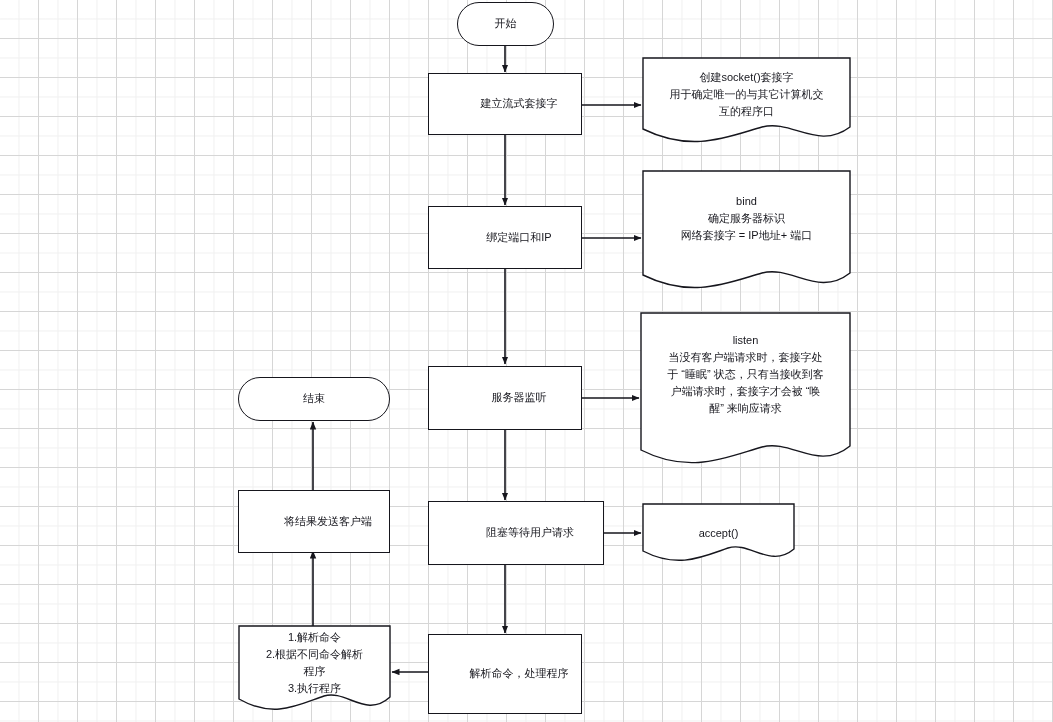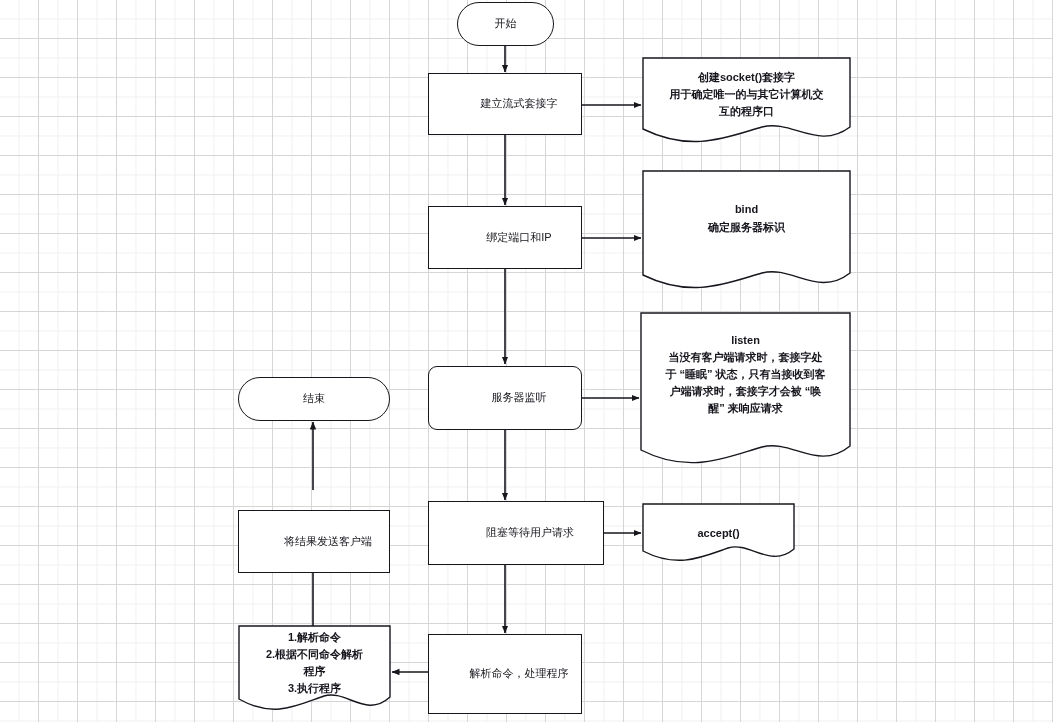--- a/index.html
+++ b/index.html
@@ -52,21 +52,20 @@
     top: 0;
     width: 100%;
     height: 100%;
   }
   .doc .doc-text {
     position: relative;
     z-index: 2;
     padding: 0 24px;
     width: 100%;
     box-sizing: border-box;
-    font-weight: bold;
   }
   .doc-line { display: block; }
   .conn {
     position: absolute;
     left: 0;
     top: 0;
     width: 1053px;
     height: 722px;
     pointer-events: none;
   }
@@ -115,33 +114,33 @@
   </div>
 
   <div class="node proc" style="left:428px; top:73px; width:154px; height:62px;">
     <span>建立流式套接字</span>
   </div>
 
   <div class="node proc" style="left:428px; top:206px; width:154px; height:63px;">
     <span>绑定端口和IP</span>
   </div>
 
-  <div class="node proc" style="left:428px; top:366px; width:154px; height:64px;border-radius:9px;">
+  <div class="node proc" style="left:428px; top:366px; width:154px; height:64px;">
     <span>服务器监听</span>
   </div>
 
   <div class="node proc" style="left:428px; top:501px; width:176px; height:64px;">
     <span>阻塞等待用户请求</span>
   </div>
 
   <div class="node proc" style="left:428px; top:634px; width:154px; height:80px;">
     <span>解析命令，处理程序</span>
   </div>
 
-  <div class="node proc" style="left:238px; top:510px; width:152px; height:63px;">
+  <div class="node proc" style="left:238px; top:490px; width:152px; height:63px;">
     <span>将结果发送客户端</span>
   </div>
 
   <div class="node terminal" style="left:238px; top:377px; width:152px; height:44px;">
     <span>结束</span>
   </div>
 
   <div class="node doc" style="left:642px; top:57px; width:209px; height:87px;">
     <svg class="doc-svg" viewBox="0 0 209 87" preserveAspectRatio="none">
       <path d="M1,1 L208,1 L208,70 C176,94 150,62 120,70 C85,80 50,96 1,72 Z" fill="#ffffff" stroke="#16161d" stroke-width="1.4" vector-effect="non-scaling-stroke"></path>
@@ -153,20 +152,21 @@
     </div>
   </div>
 
   <div class="node doc" style="left:642px; top:170px; width:209px; height:123px;justify-content:center;">
     <svg class="doc-svg" viewBox="0 0 209 123" preserveAspectRatio="none">
       <path d="M1,1 L208,1 L208,103 C176,128 150,95 120,103 C85,113 50,129 1,105 Z" fill="#ffffff" stroke="#16161d" stroke-width="1.4" vector-effect="non-scaling-stroke"></path>
     </svg>
     <div class="doc-text" style="margin-bottom:26px;">
       <span class="doc-line">bind</span>
       <span class="doc-line">确定服务器标识</span>
+      <span class="doc-line">网络套接字 = IP地址+ 端口</span>
     </div>
   </div>
 
   <div class="node doc" style="left:640px; top:312px; width:211px; height:157px;">
     <svg class="doc-svg" viewBox="0 0 211 157" preserveAspectRatio="none">
       <path d="M1,1 L210,1 L210,134 C178,160 152,127 122,135 C87,145 50,163 1,138 Z" fill="#ffffff" stroke="#16161d" stroke-width="1.4" vector-effect="non-scaling-stroke"></path>
     </svg>
     <div class="doc-text" style="margin-bottom:32px;">
       <span class="doc-line">listen</span>
       <span class="doc-line">当没有客户端请求时，套接字处</span>

